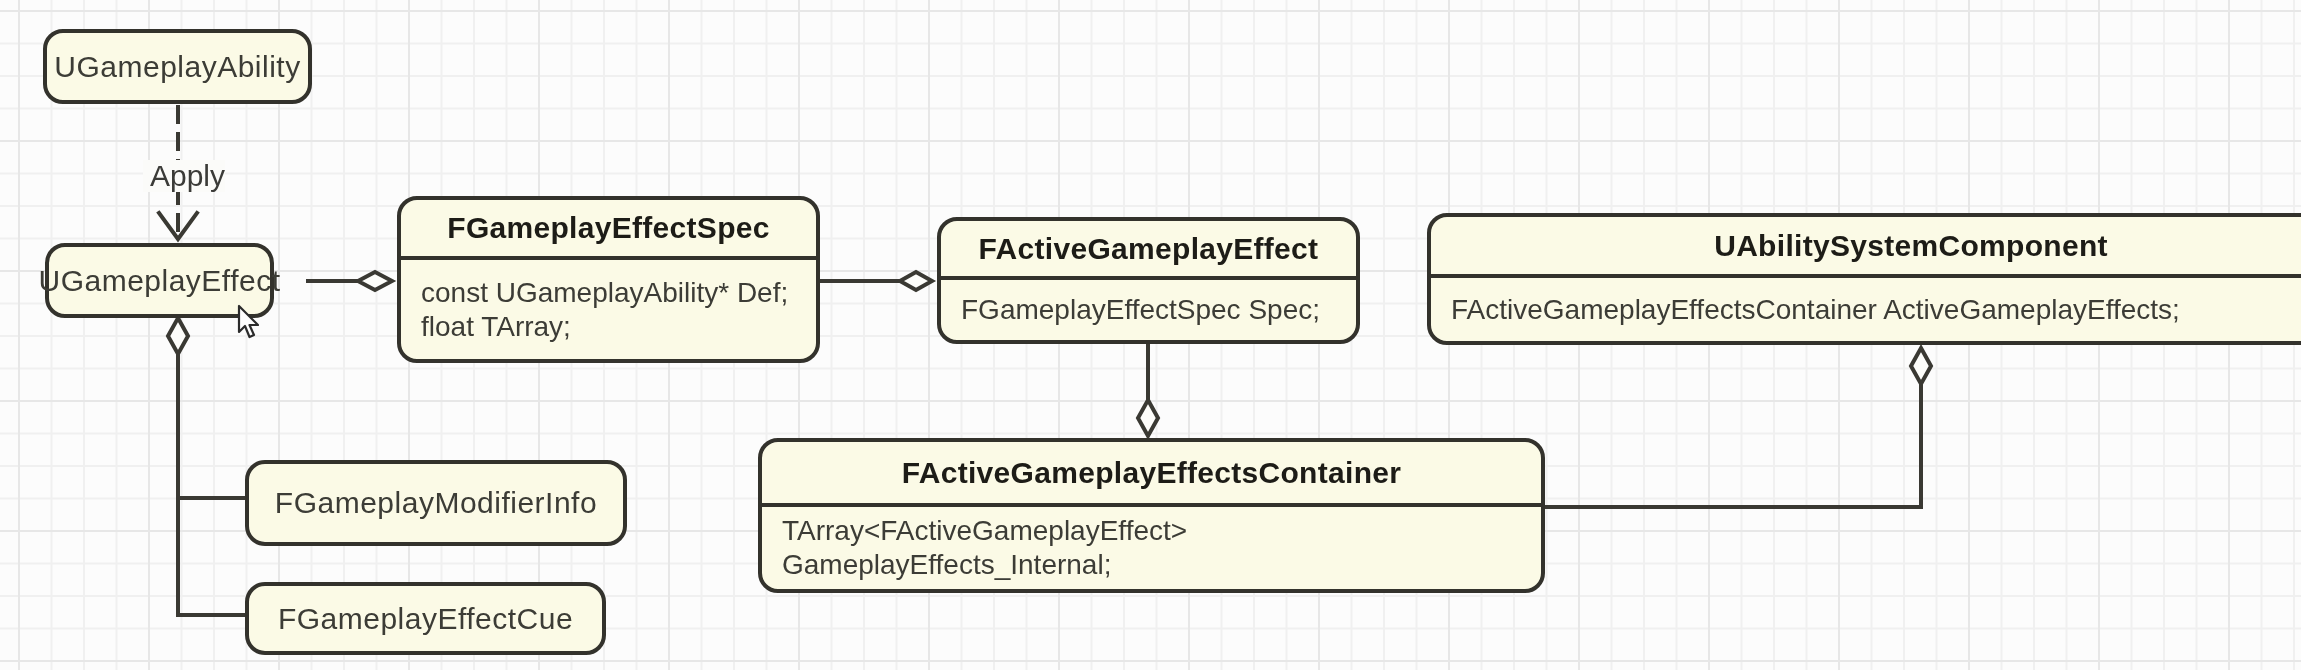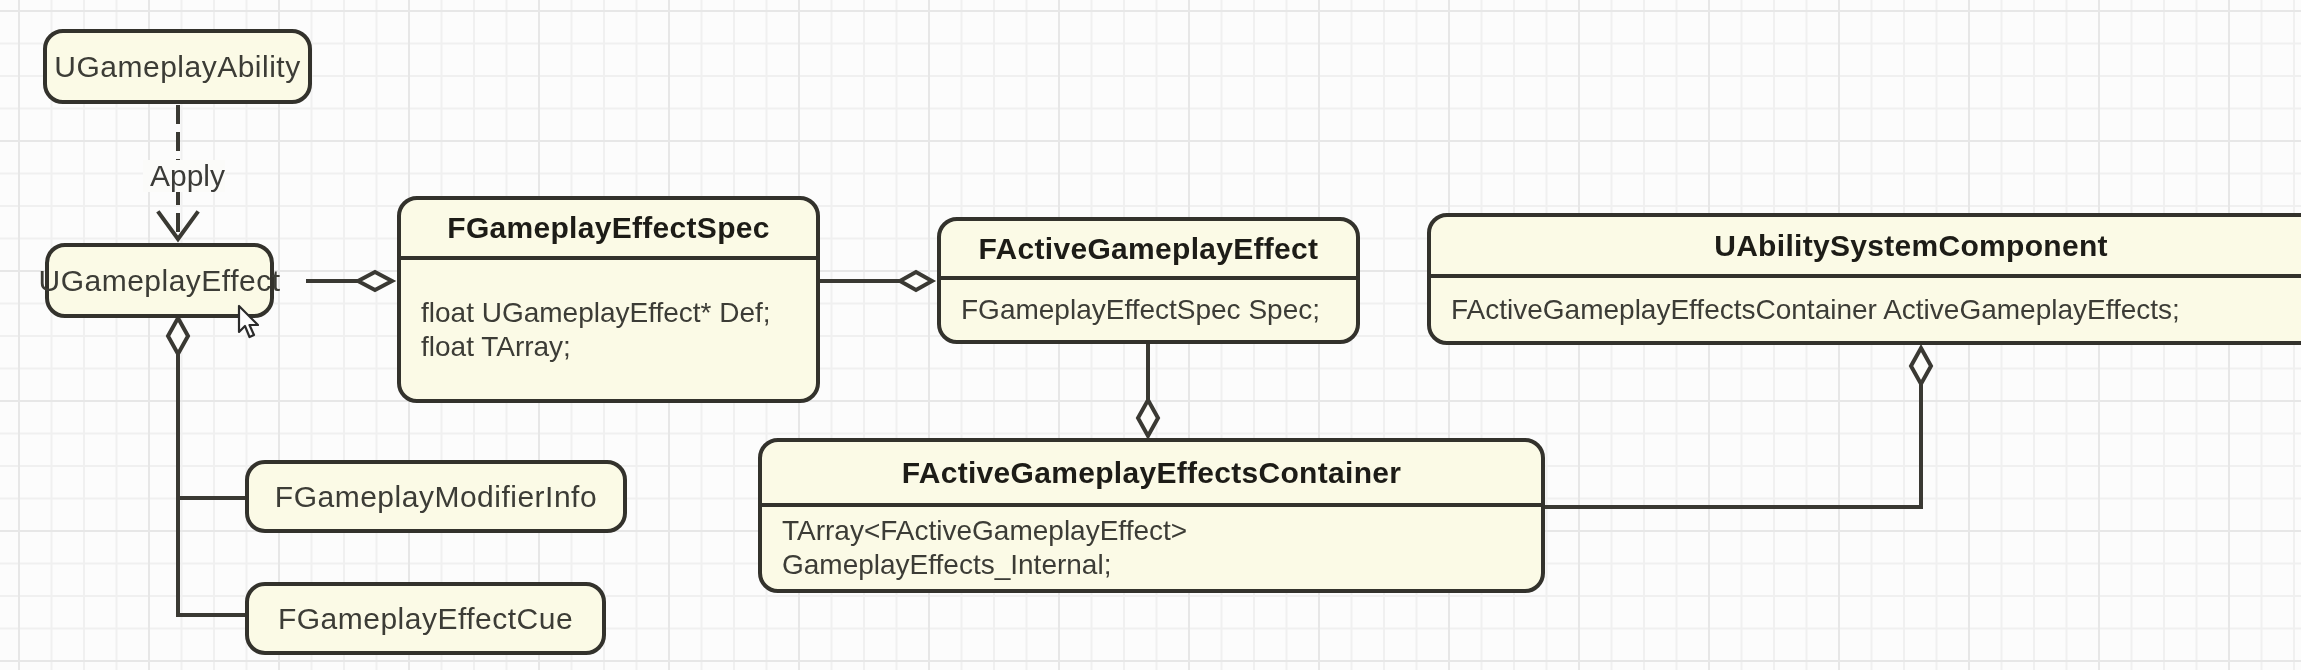--- a/index.html
+++ b/index.html
@@ -77,24 +77,24 @@
   <div class="edge-label">Apply</div>
 
   <div class="node simple" style="left:43px;top:29px;width:269px;height:75px">
     <span>UGameplayAbility</span>
   </div>
 
   <div class="node simple" style="left:45px;top:243px;width:229px;height:75px">
     <span>UGameplayEffect</span>
   </div>
 
-  <div class="node classbox" style="left:397px;top:196px;width:423px;height:207px">
+  <div class="node classbox" style="left:397px;top:196px;width:423px;height:167px">
     <div class="hdr" style="height:56px">FGameplayEffectSpec</div>
     <div class="cbody">
-      <div>float UGameplayEffect* Def;</div>
+      <div>const UGameplayAbility* Def;</div>
       <div>float TArray;</div>
     </div>
   </div>
 
   <div class="node classbox" style="left:937px;top:217px;width:423px;height:127px">
     <div class="hdr" style="height:55px">FActiveGameplayEffect</div>
     <div class="cbody">
       <div>FGameplayEffectSpec Spec;</div>
     </div>
   </div>
@@ -106,21 +106,21 @@
     </div>
   </div>
 
   <div class="node classbox" style="left:758px;top:438px;width:787px;height:155px">
     <div class="hdr" style="height:61px">FActiveGameplayEffectsContainer</div>
     <div class="cbody">
       <div>TArray&lt;FActiveGameplayEffect&gt; GameplayEffects_Internal;</div>
     </div>
   </div>
 
-  <div class="node simple" style="left:245px;top:460px;width:382px;height:73px">
+  <div class="node simple" style="left:245px;top:460px;width:382px;height:86px">
     <span>FGameplayModifierInfo</span>
   </div>
 
   <div class="node simple" style="left:245px;top:582px;width:361px;height:73px">
     <span>FGameplayEffectCue</span>
   </div>
 
   <svg class="cursor" viewBox="0 0 24 36">
     <path d="M4,2 L4,28 L10,22 L14.5,33 L19,31 L14.5,21 L23,21 Z" fill="#fdfdfd" stroke="#2b2b2b" stroke-width="2.2" stroke-linejoin="round"></path>
   </svg>

